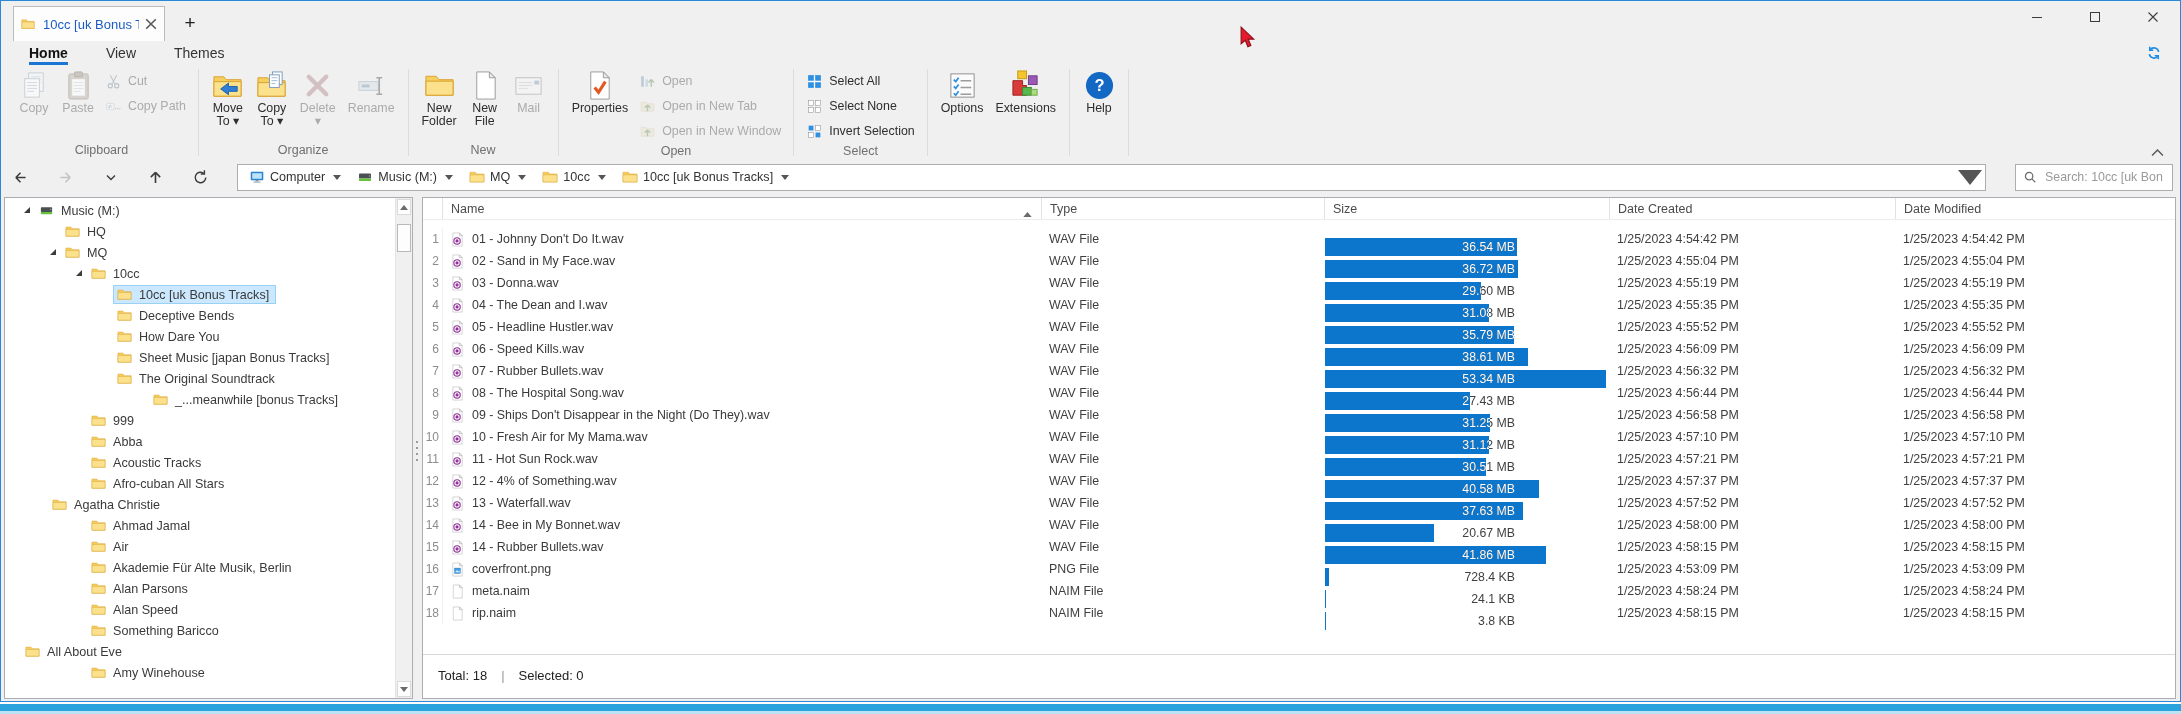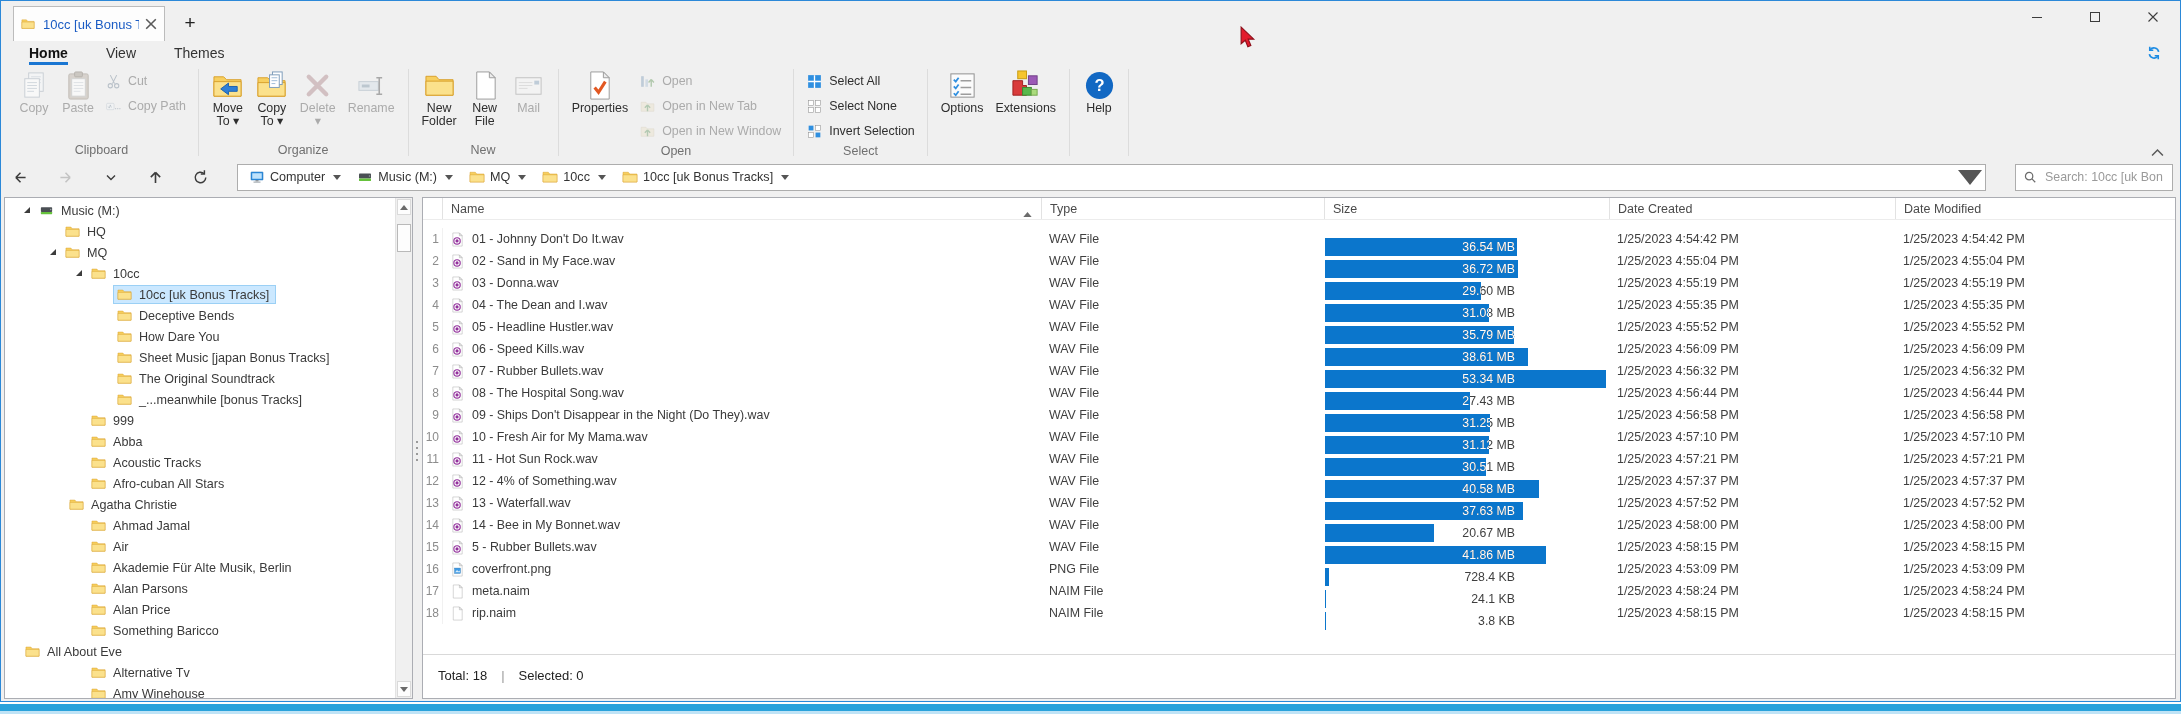--- a/index.html
+++ b/index.html
@@ -668,21 +668,21 @@
               <span class="tinner">
                 <span class="tree-ico">
                   <svg viewBox="0 0 32 32">
                     <path d="M2 6.5h10.5l3 3.5H30v16H2z" fill="#f7cf5f" stroke="#d9a12d"></path>
                     <path d="M2 11.5h28V26H2z" fill="#fbe18c" stroke="#d9a12d"></path>
                   </svg>
                 </span>
                 <span class="tlbl">The Original Soundtrack</span>
               </span>
             </div>
-            <div class="titem" style="padding-left: 92px;">
+            <div class="titem" style="padding-left: 92px; gap: 36px;">
               <span class="texp"></span>
               <span class="tinner">
                 <span class="tree-ico">
                   <svg viewBox="0 0 32 32">
                     <path d="M2 6.5h10.5l3 3.5H30v16H2z" fill="#f7cf5f" stroke="#d9a12d"></path>
                     <path d="M2 11.5h28V26H2z" fill="#fbe18c" stroke="#d9a12d"></path>
                   </svg>
                 </span>
                 <span class="tlbl">_...meanwhile [bonus Tracks]</span>
               </span>
@@ -728,21 +728,21 @@
               <span class="tinner">
                 <span class="tree-ico">
                   <svg viewBox="0 0 32 32">
                     <path d="M2 6.5h10.5l3 3.5H30v16H2z" fill="#f7cf5f" stroke="#d9a12d"></path>
                     <path d="M2 11.5h28V26H2z" fill="#fbe18c" stroke="#d9a12d"></path>
                   </svg>
                 </span>
                 <span class="tlbl">Afro-cuban All Stars</span>
               </span>
             </div>
-            <div class="titem" style="padding-left: 44px;">
+            <div class="titem" style="padding-left: 27px;">
               <span class="texp"></span>
               <span class="tinner">
                 <span class="tree-ico">
                   <svg viewBox="0 0 32 32">
                     <path d="M2 6.5h10.5l3 3.5H30v16H2z" fill="#f7cf5f" stroke="#d9a12d"></path>
                     <path d="M2 11.5h28V26H2z" fill="#fbe18c" stroke="#d9a12d"></path>
                   </svg>
                 </span>
                 <span class="tlbl">Agatha Christie</span>
               </span>
@@ -797,21 +797,21 @@
             </div>
             <div class="titem" style="padding-left: 66px;">
               <span class="texp"></span>
               <span class="tinner">
                 <span class="tree-ico">
                   <svg viewBox="0 0 32 32">
                     <path d="M2 6.5h10.5l3 3.5H30v16H2z" fill="#f7cf5f" stroke="#d9a12d"></path>
                     <path d="M2 11.5h28V26H2z" fill="#fbe18c" stroke="#d9a12d"></path>
                   </svg>
                 </span>
-                <span class="tlbl">Alan Price</span>
+                <span class="tlbl">Alan Speed</span>
               </span>
             </div>
             <div class="titem" style="padding-left: 66px;">
               <span class="texp"></span>
               <span class="tinner">
                 <span class="tree-ico">
                   <svg viewBox="0 0 32 32">
                     <path d="M2 6.5h10.5l3 3.5H30v16H2z" fill="#f7cf5f" stroke="#d9a12d"></path>
                     <path d="M2 11.5h28V26H2z" fill="#fbe18c" stroke="#d9a12d"></path>
                   </svg>
@@ -822,32 +822,20 @@
             <div class="titem" style="">
               <span class="texp"></span>
               <span class="tinner">
                 <span class="tree-ico">
                   <svg viewBox="0 0 32 32">
                     <path d="M2 6.5h10.5l3 3.5H30v16H2z" fill="#f7cf5f" stroke="#d9a12d"></path>
                     <path d="M2 11.5h28V26H2z" fill="#fbe18c" stroke="#d9a12d"></path>
                   </svg>
                 </span>
                 <span class="tlbl">All About Eve</span>
-              </span>
-            </div>
-            <div class="titem" style="padding-left: 66px;">
-              <span class="texp"></span>
-              <span class="tinner">
-                <span class="tree-ico">
-                  <svg viewBox="0 0 32 32">
-                    <path d="M2 6.5h10.5l3 3.5H30v16H2z" fill="#f7cf5f" stroke="#d9a12d"></path>
-                    <path d="M2 11.5h28V26H2z" fill="#fbe18c" stroke="#d9a12d"></path>
-                  </svg>
-                </span>
-                <span class="tlbl">Alternative Tv</span>
               </span>
             </div>
             <div class="titem" style="padding-left: 66px;">
               <span class="texp"></span>
               <span class="tinner">
                 <span class="tree-ico">
                   <svg viewBox="0 0 32 32">
                     <path d="M2 6.5h10.5l3 3.5H30v16H2z" fill="#f7cf5f" stroke="#d9a12d"></path>
                     <path d="M2 11.5h28V26H2z" fill="#fbe18c" stroke="#d9a12d"></path>
                   </svg>
@@ -1230,21 +1218,21 @@
               <span class="fnum">15</span>
               <span class="fnamec">
                 <span class="fico">
                   <svg viewBox="0 0 32 32">
                     <path d="M6 2h14l6 6v22H6z" fill="#fff" stroke="#a9a9a9"></path>
                     <path d="M20 2l6 6h-6z" fill="#e8e8e8" stroke="#a9a9a9"></path>
                     <circle cx="15" cy="19" r="8" fill="#93319c"></circle>
                     <circle cx="15" cy="19" r="4.5" fill="none" stroke="#fff" stroke-width="2.2"></circle>
                   </svg>
                 </span>
-                <span class="fname">5 - Rubber Bullets.wav</span>
+                <span class="fname">14 - Rubber Bullets.wav</span>
               </span>
               <span class="ftype">WAV File</span>
               <span class="fsizec">
                 <span class="sbar" style="width:221px"></span>
                 <span class="sval-base">41.86 MB</span>
                 <span class="sclip" style="width:222px">
                   <span class="sval-in">41.86 MB</span>
                 </span>
               </span>
               <span class="fdate">1/25/2023 4:58:15 PM</span>

